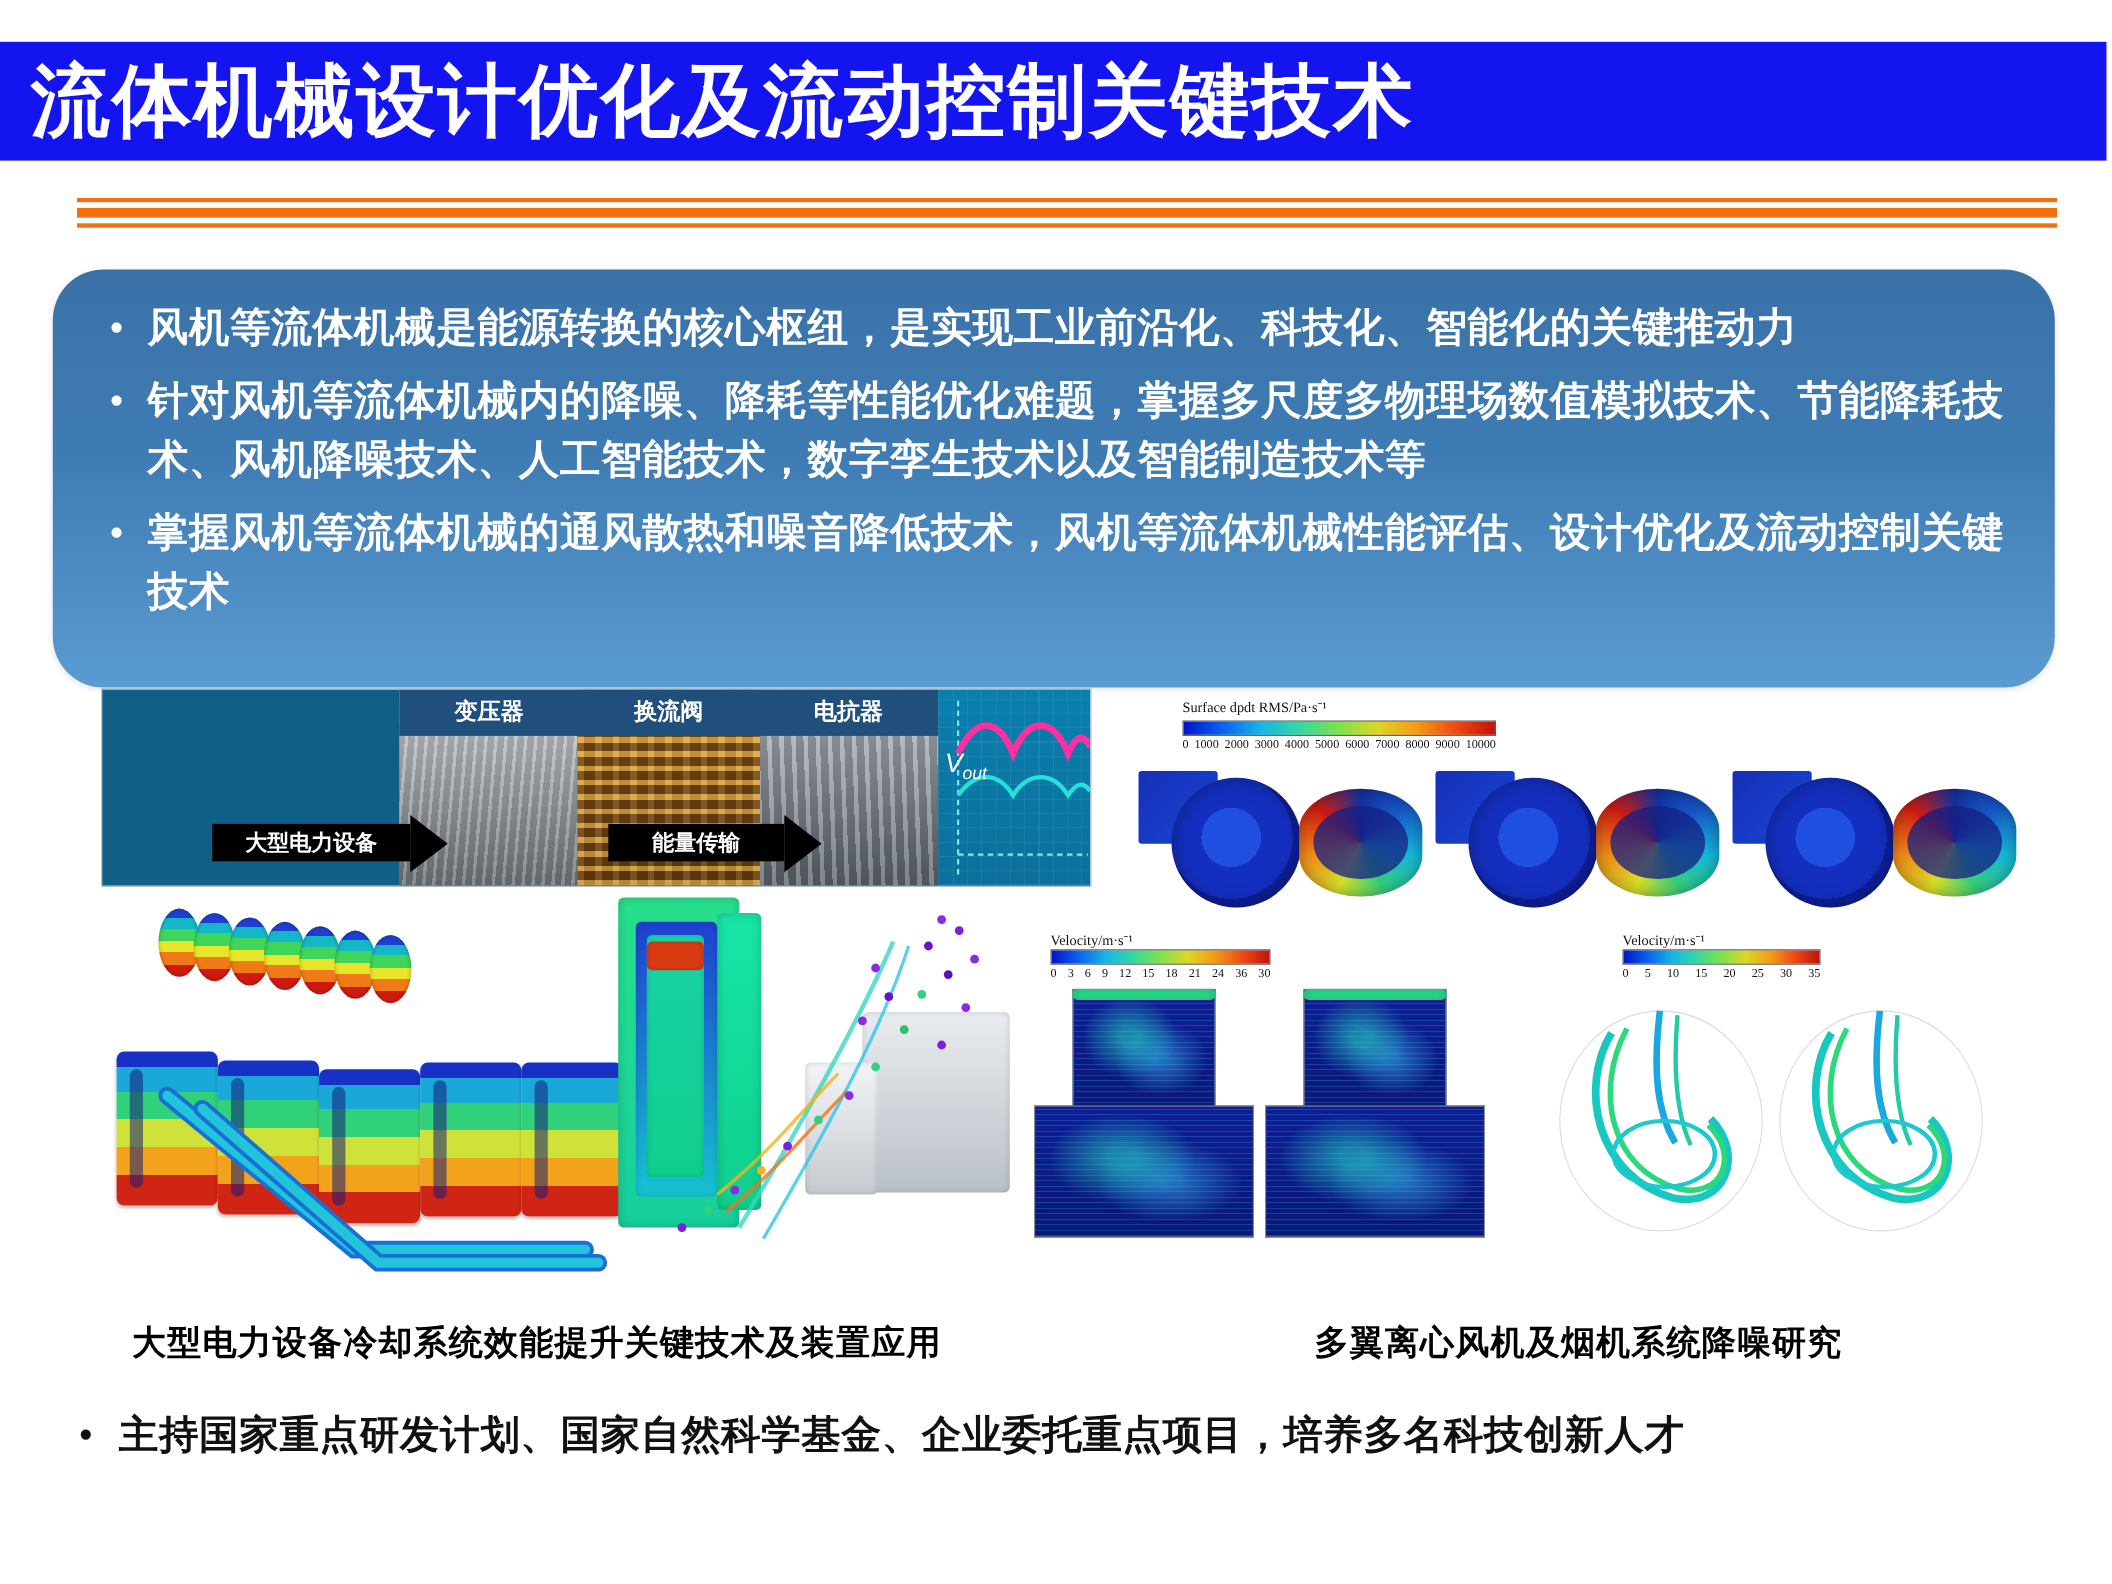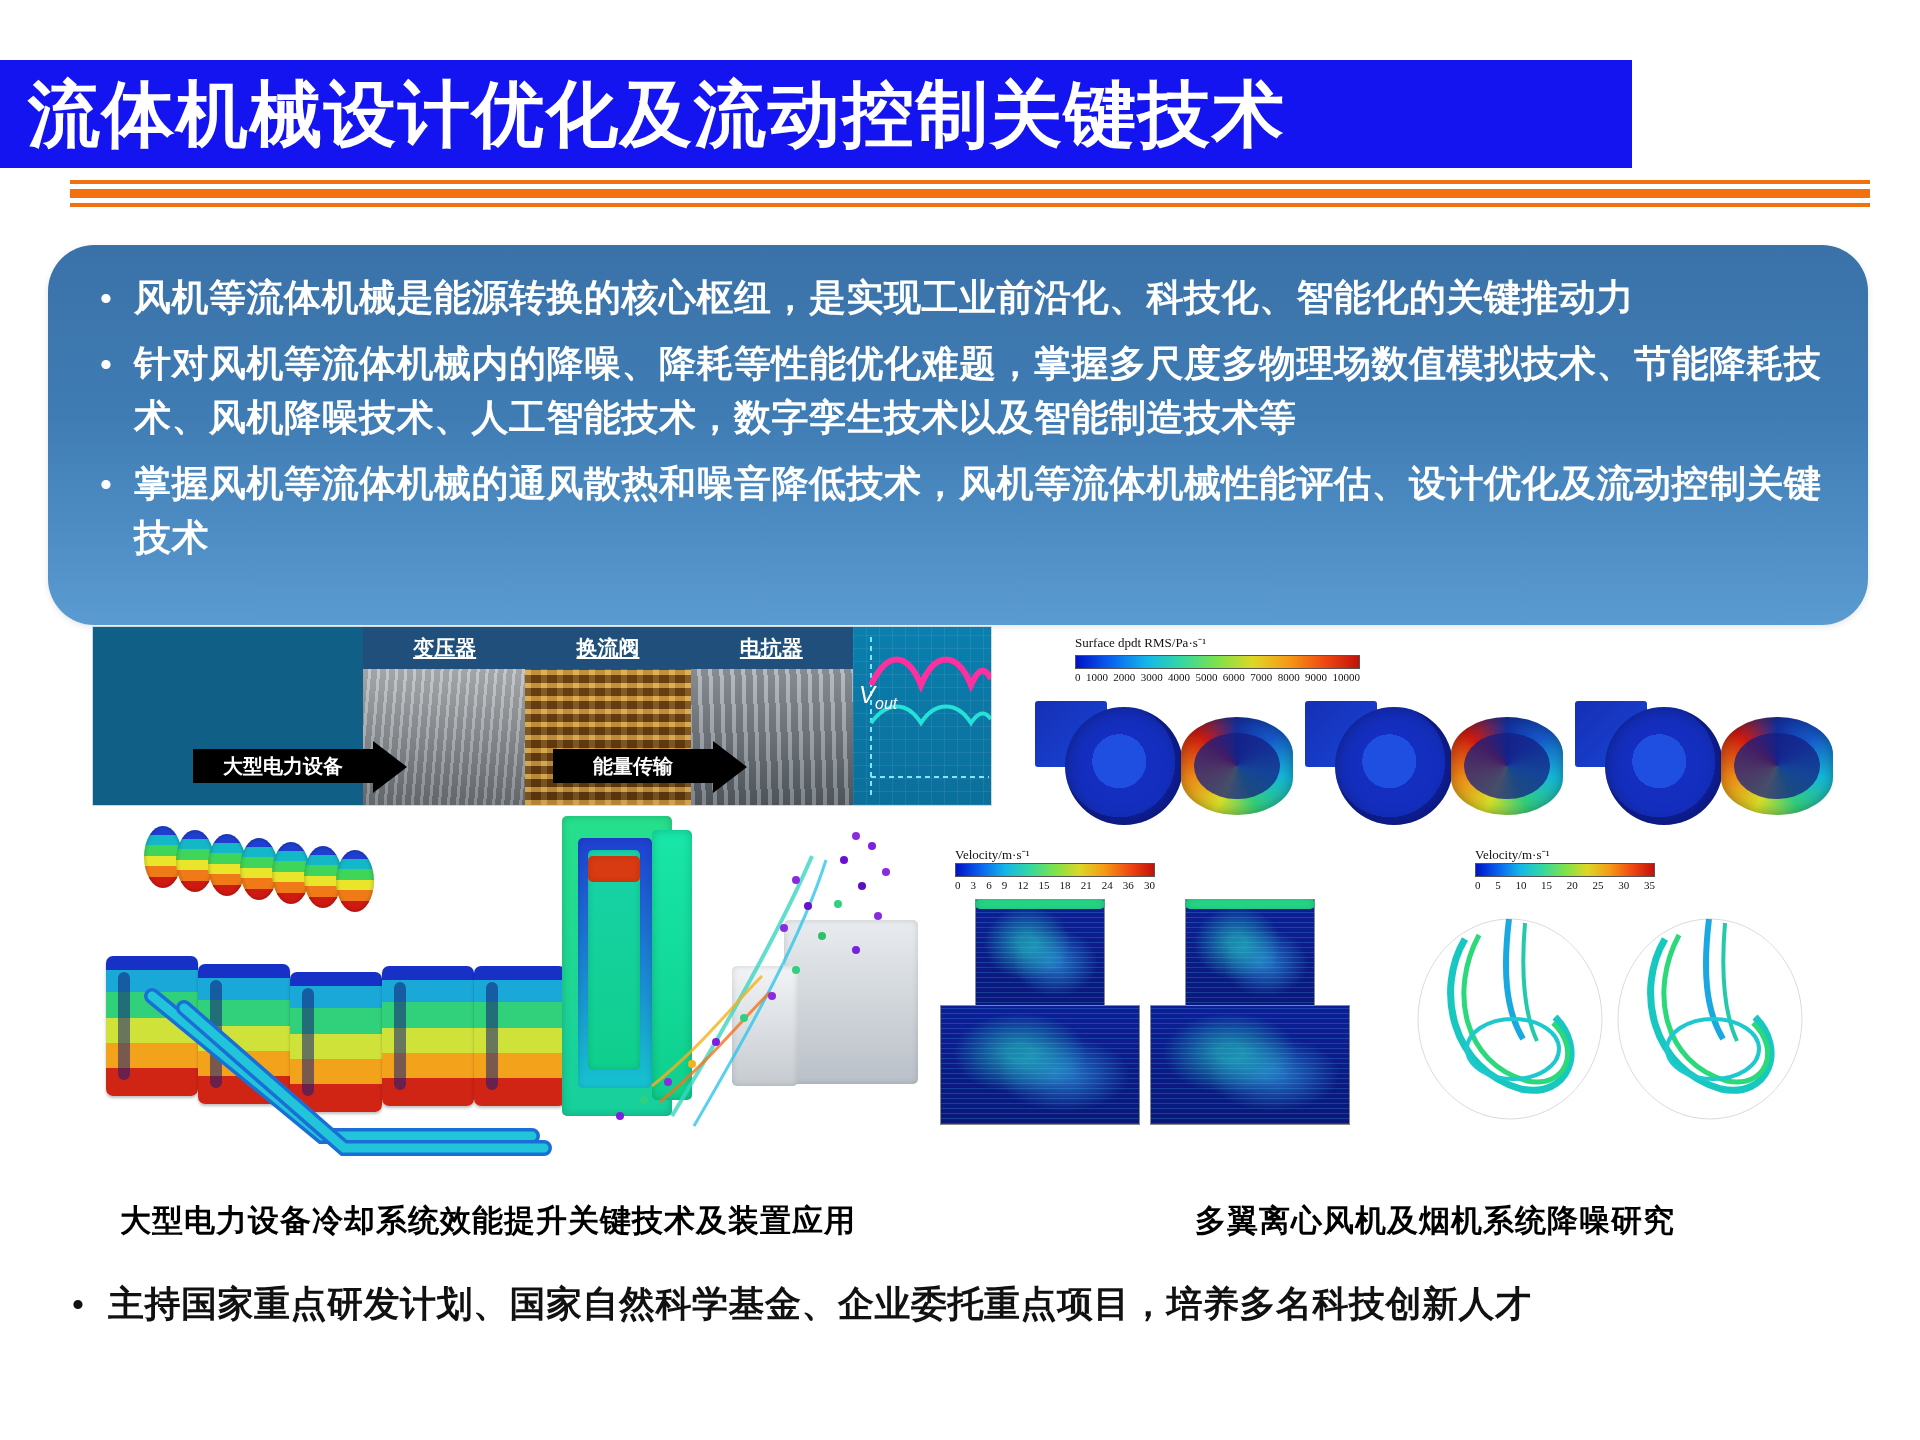--- a/index.html
+++ b/index.html
@@ -2,22 +2,22 @@
 <html><head>
 <meta charset="utf-8">
 <style>
   * { box-sizing: border-box; margin:0; padding:0; }
   html,body { width:1920px; height:1440px; background:#ffffff;
     font-family:"Liberation Sans","DejaVu Sans",sans-serif; overflow:hidden; }
   .slide { position:relative; width:1920px; height:1440px; background:#fff; }
 
   
   .title-banner{
-    position:absolute; left:0; top:38px; width:1632px; height:108px;
-    background:#1414f0; display:flex; align-items:center;margin-top:22px;
+    position:absolute; left:0; top:38px; width:1915px; height:108px;
+    background:#1414f0; display:flex; align-items:center;
   }
   .title-text{
     color:#ffffff; font-size:72px; font-weight:700; letter-spacing:2px;
     padding-left:28px; line-height:1; white-space:nowrap;
   }
 
   
   .rule-wrap{ position:absolute; left:70px; top:180px; width:1800px; }
   .rule-thin{ height:4px; background:#f2700d; }
   .rule-gap{ height:5px; background:#ffffff; }
@@ -79,21 +79,21 @@
     background:
       repeating-linear-gradient(0deg, rgba(255,200,90,.55) 0 5px, rgba(90,50,10,.55) 5px 13px),
       repeating-linear-gradient(90deg, rgba(255,220,140,.35) 0 6px, rgba(80,45,10,.45) 6px 16px),
       linear-gradient(180deg,#b07a2a,#5d3c10);}
   .seg3{ left:328px; width:162px;
     background:
       repeating-linear-gradient(88deg, rgba(255,255,255,.20) 0 4px, rgba(0,0,0,.18) 4px 11px),
       linear-gradient(180deg,#b9c0c6,#5e666d);}
   .hdrbar{ position:absolute; left:270px; top:0; width:490px; height:42px;
            background:#1f4f7a; display:flex; }
-  .hdrbar span{ flex:1; text-align:center; color:#fff; font-size:21px; font-weight:700; line-height:42px;text-decoration:underline;}
+  .hdrbar span{ flex:1; text-align:center; color:#fff; font-size:21px; font-weight:700; line-height:42px;}
   .outbox{ position:absolute; left:760px; top:0; width:140px; height:178px;
             background:
               repeating-linear-gradient(90deg,rgba(255,255,255,.07) 0 1px,transparent 1px 13px),
               repeating-linear-gradient(0deg,rgba(255,255,255,.07) 0 1px,transparent 1px 13px),
               linear-gradient(180deg,#0a7fae,#0b6f9b);}
   .blkbox{ position:absolute; height:34px; background:#000; color:#fff;
            font-size:20px; font-weight:700; display:flex; align-items:center;
            justify-content:center; padding:0 10px; }
   .arrowR{ position:absolute; width:0;height:0;border-top:26px solid transparent;
            border-bottom:26px solid transparent;border-left:34px solid #000; }

